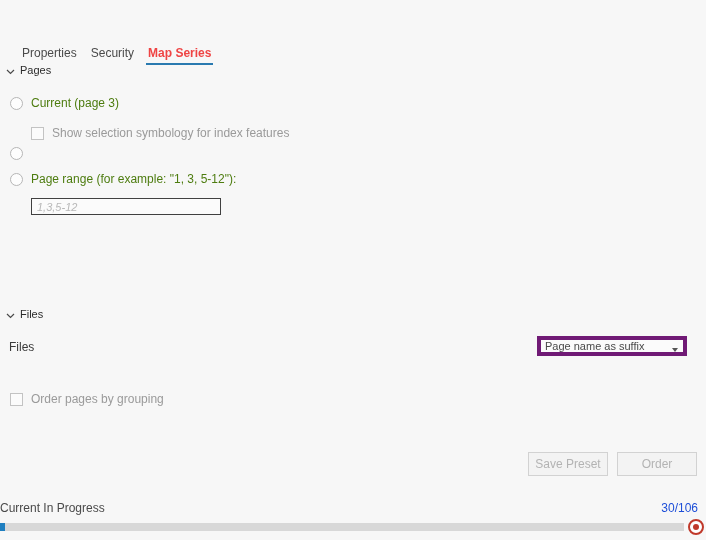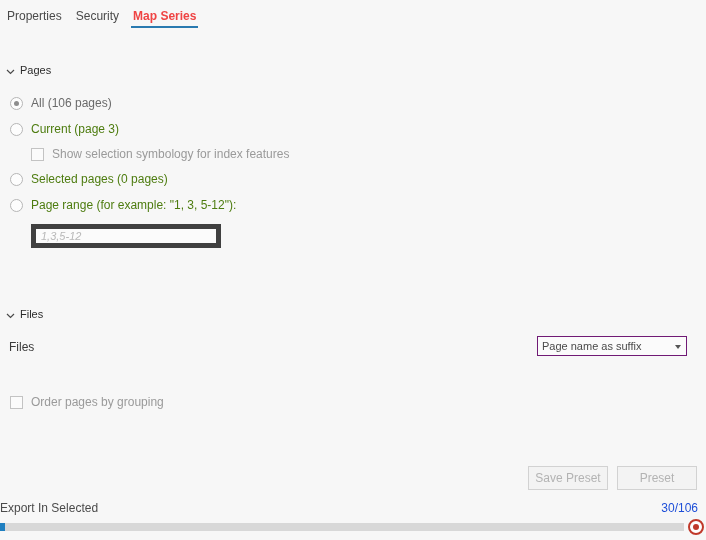--- a/index.html
+++ b/index.html
@@ -15,22 +15,23 @@
     color: #3a3a3a;
     position: relative;
     overflow: hidden;
   }
 
   
   .tabstrip {
     display: flex;
     align-items: flex-end;
     height: 30px;
-    padding: 0 0 0 0;
+    padding: 0 0 0 15px;
     background: #f7f7f7;
+    margin-top: 37px;
   }
   .tab {
     padding: 4px 7px 7px 7px;
     font-size: 12px;
     color: #4a4a4a;
     cursor: default;
     position: relative;
     white-space: nowrap;
   }
   .tab.active {
@@ -110,21 +111,21 @@
   }
   .radio-label {
     color: #4d7c0f;
     font-size: 12px;
   }
   .radio-row.enabled .radio-label { color: #6a6a6a; }
 
   
   .check-row {
     display: flex;
-    align-items: center;
+    align-items: flex-end;
     height: 24px;
     gap: 8px;
   }
   .checkbox {
     width: 13px;
     height: 13px;
     border: 1px solid #c3c3c3;
     background: #fbfbfb;
     box-sizing: border-box;
     flex: 0 0 auto;
@@ -136,23 +137,23 @@
   .indent-1 { padding-left: 25px; }
   .indent-0 { padding-left: 4px; }
 
   
   .range-input-wrap {
     padding-left: 25px;
     margin-top: 6px;
   }
   .range-input {
     width: 190px;
-    height: 24px;
-    box-sizing: border-box;
-    border: 5px solid #404040;
+    height: 17px;
+    box-sizing: border-box;
+    border: 1px solid #404040;
     background: #fbfbfb;
     font-family: "Liberation Sans", sans-serif;
     font-size: 11px;
     font-style: italic;
     color: #b0b0b0;
     padding: 2px 5px;
     outline: none;
   }
   .range-input::placeholder {
     color: #b8b8b8;
@@ -172,46 +173,46 @@
     font-size: 12px;
     color: #3a3a3a;
   }
   .combo {
     position: absolute;
     right: 9px;
     top: 0;
     width: 150px;
     height: 20px;
     box-sizing: border-box;
-    border: 1px solid #701a75;
+    border: 4px solid #701a75;
     background: #fbfbfb;
     display: flex;
     align-items: center;
     font-size: 11px;
     color: #4a4a4a;
     padding-left: 4px;
   }
   .combo-caret {
     position: absolute;
     right: 5px;
     top: 8px;
     width: 0;
     height: 0;
     border-left: 3.5px solid transparent;
     border-right: 3.5px solid transparent;
     border-top: 4px solid #555;
   }
 
-  .order-row { margin-top: 28px; gap: 8px; }
+  .order-row { margin-top: 20px; gap: 8px; }
 
   
   .buttons {
     position: absolute;
     right: 9px;
-    bottom: 50px;
+    bottom: 64px;
     display: flex;
     gap: 9px;
   }
   .btn {
     min-width: 80px;
     height: 24px;
     box-sizing: border-box;
     border: 1px solid #d2d2d2;
     background: #f3f3f3;
     color: #b3b3b3;
@@ -287,39 +288,34 @@
   <div class="section-head">
     <span class="chev">
       <svg width="9" height="9" viewBox="0 0 9 9">
           <path d="M1 3 L4.5 6.5 L8 3" fill="none" stroke="#4a4a4a" stroke-width="1.2"></path>
         </svg>
     </span>
     <span>Pages</span>
   </div>
 
   <div style="margin-top:14px;">
-    <div class="radio-row enabled">
-      <span class="radio checked"></span>
-      <span class="radio-label">All (106 pages)</span>
-    </div>
 
     <div class="radio-row">
       <span class="radio"></span>
       <span class="radio-label">Current (page  3)</span>
     </div>
 
 
     <div class="check-row indent-1">
       <span class="checkbox"></span>
       <span class="check-label">Show selection symbology for index features</span>
     </div>
 
     <div class="radio-row">
       <span class="radio"></span>
-      <span class="radio-label">Selected pages (0 pages)</span>
     </div>
 
     <div class="radio-row">
       <span class="radio"></span>
       <span class="radio-label">Page range (for example: "1, 3, 5-12"):</span>
     </div>
 
     <div class="range-input-wrap">
       <input class="range-input" type="text" value="" placeholder="1,3,5-12" style="">
     </div>
@@ -345,21 +341,21 @@
   </div>
 
   <div class="check-row indent-0 order-row">
     <span class="checkbox"></span>
     <span class="check-label">Order pages by grouping</span>
   </div>
 </div>
 
 <div class="buttons">
   <div class="btn save">Save Preset</div>
-  <div class="btn export">Preset</div>
-</div>
-
-<div class="progress-status">Export In Selected</div>
+  <div class="btn export">Order</div>
+</div>
+
+<div class="progress-status">Current In Progress</div>
 <div class="progress-count">30/106</div>
 <div class="progress-bar">
   <div class="progress-fill" id="progress-fill" style="width: 0.8%; background: rgb(31, 127, 192);"></div>
 </div>
 <div class="cancel-btn"></div>
 
 </body></html>

